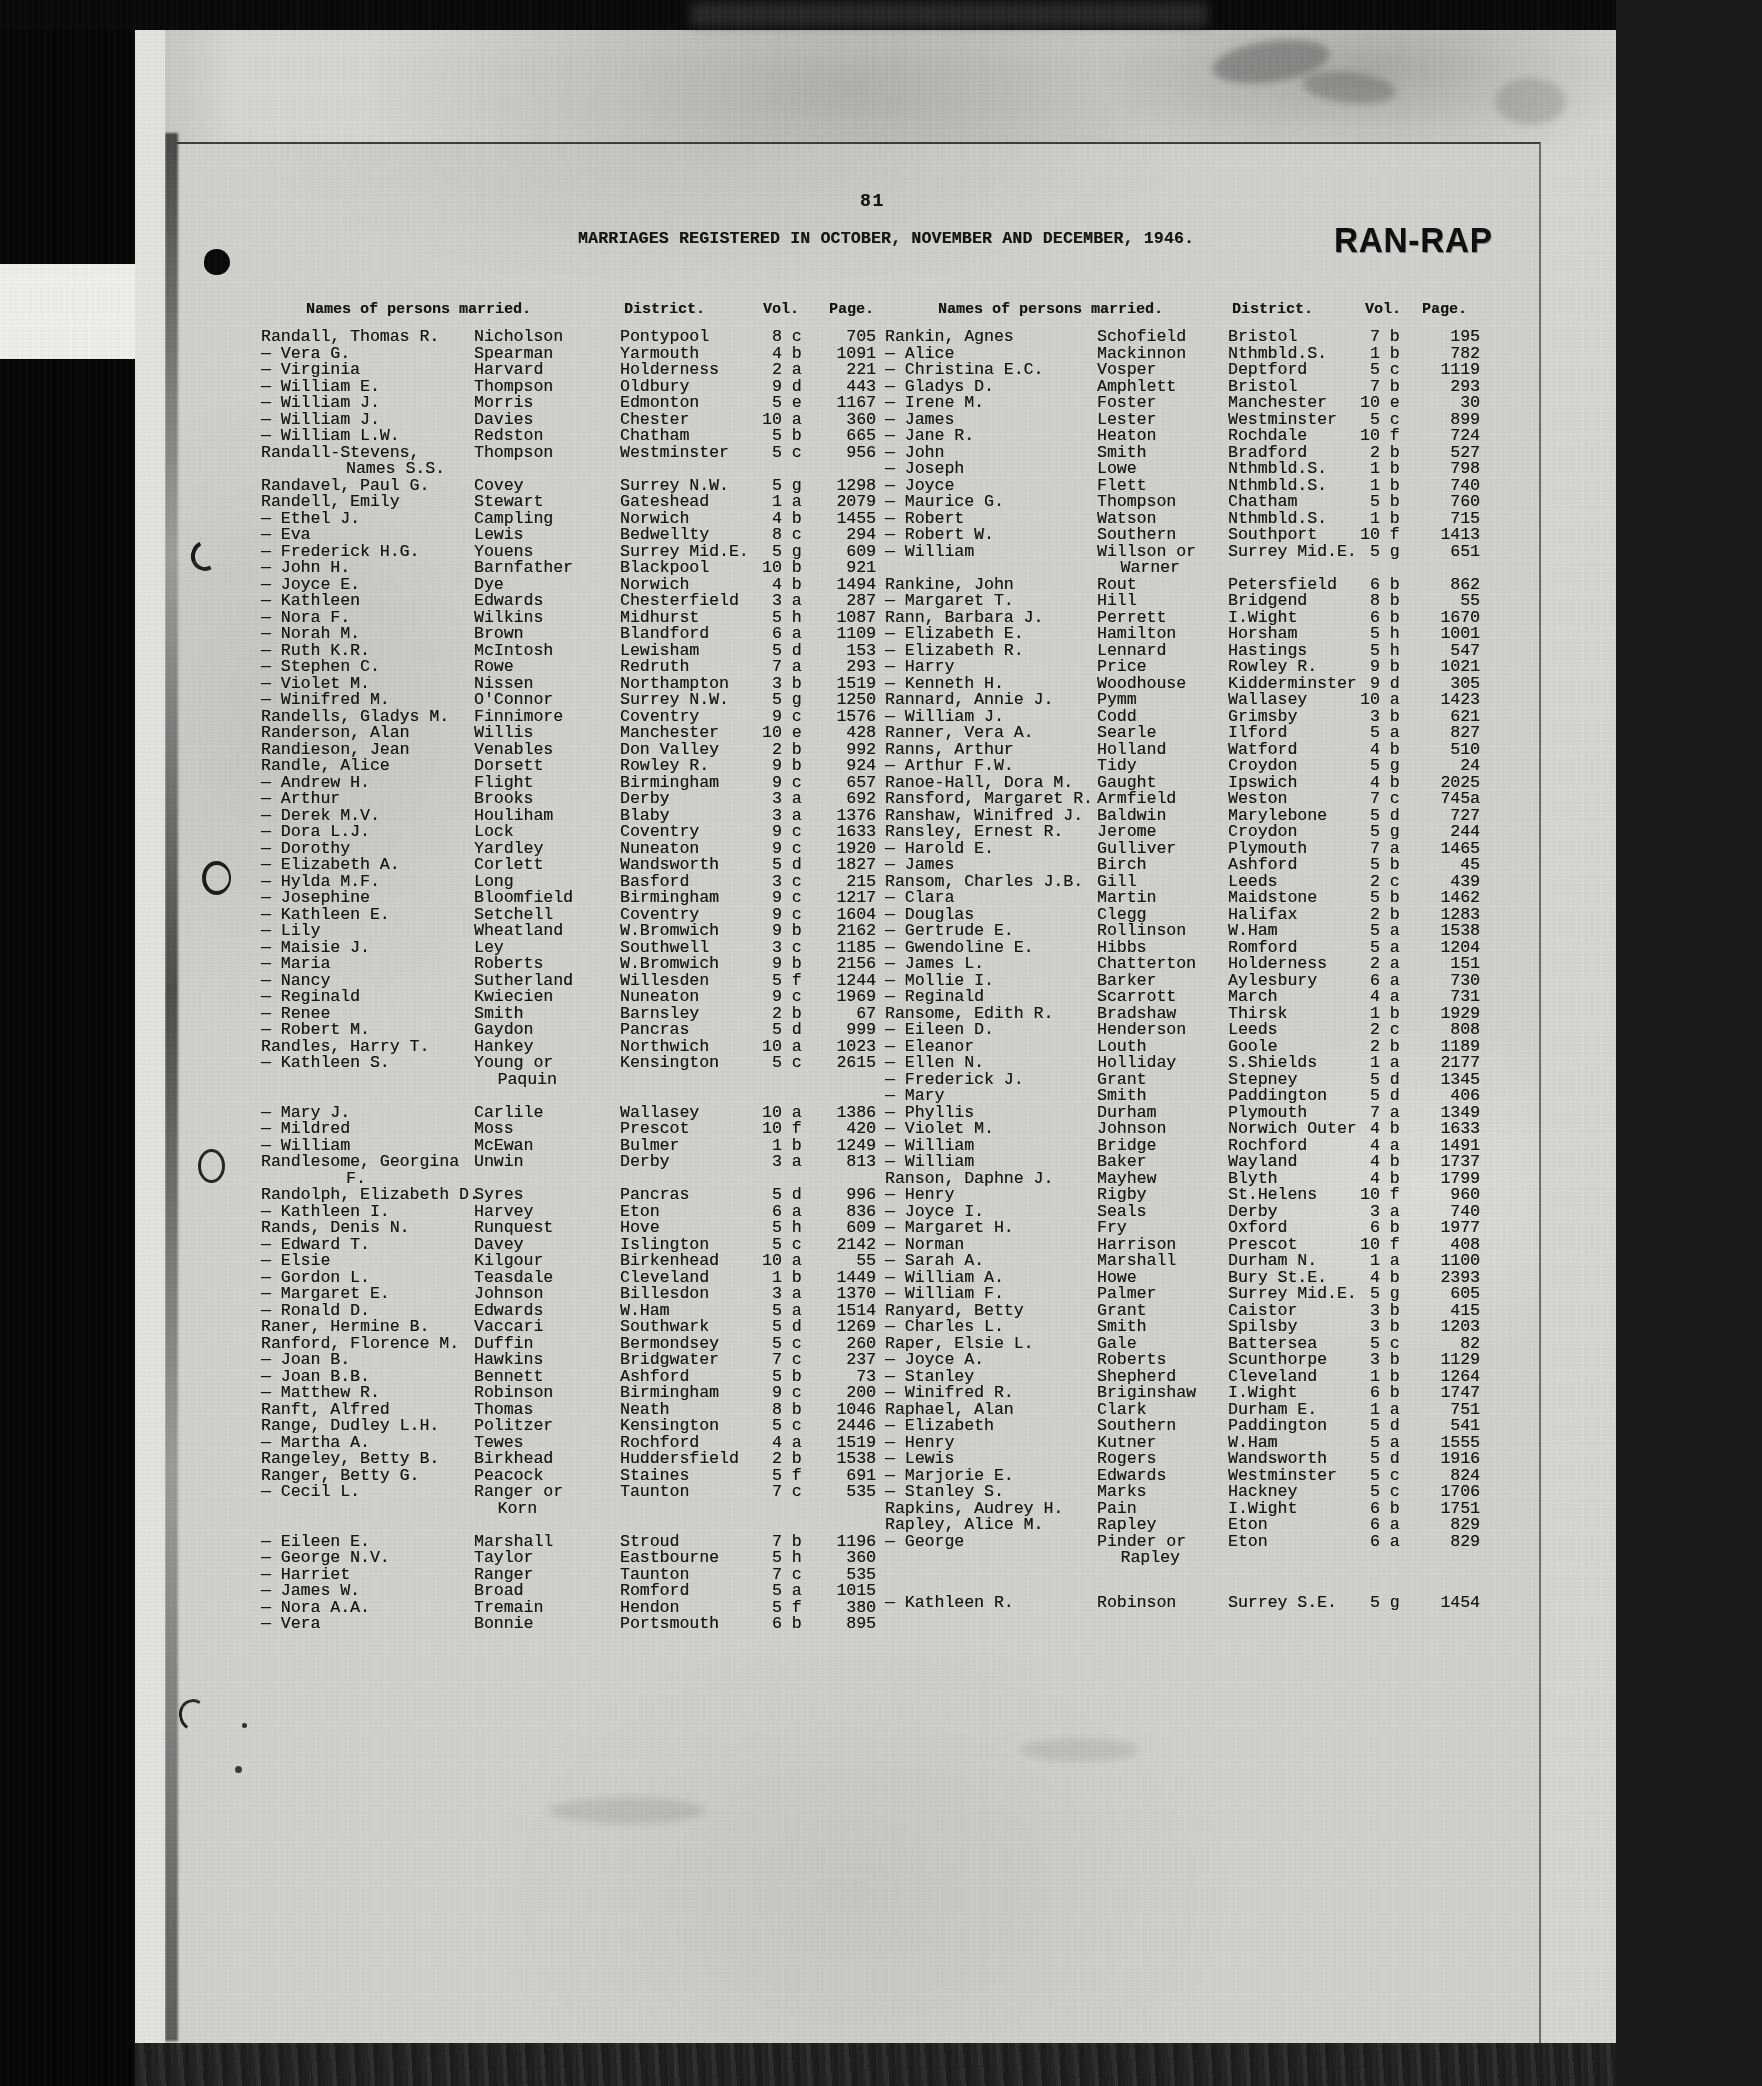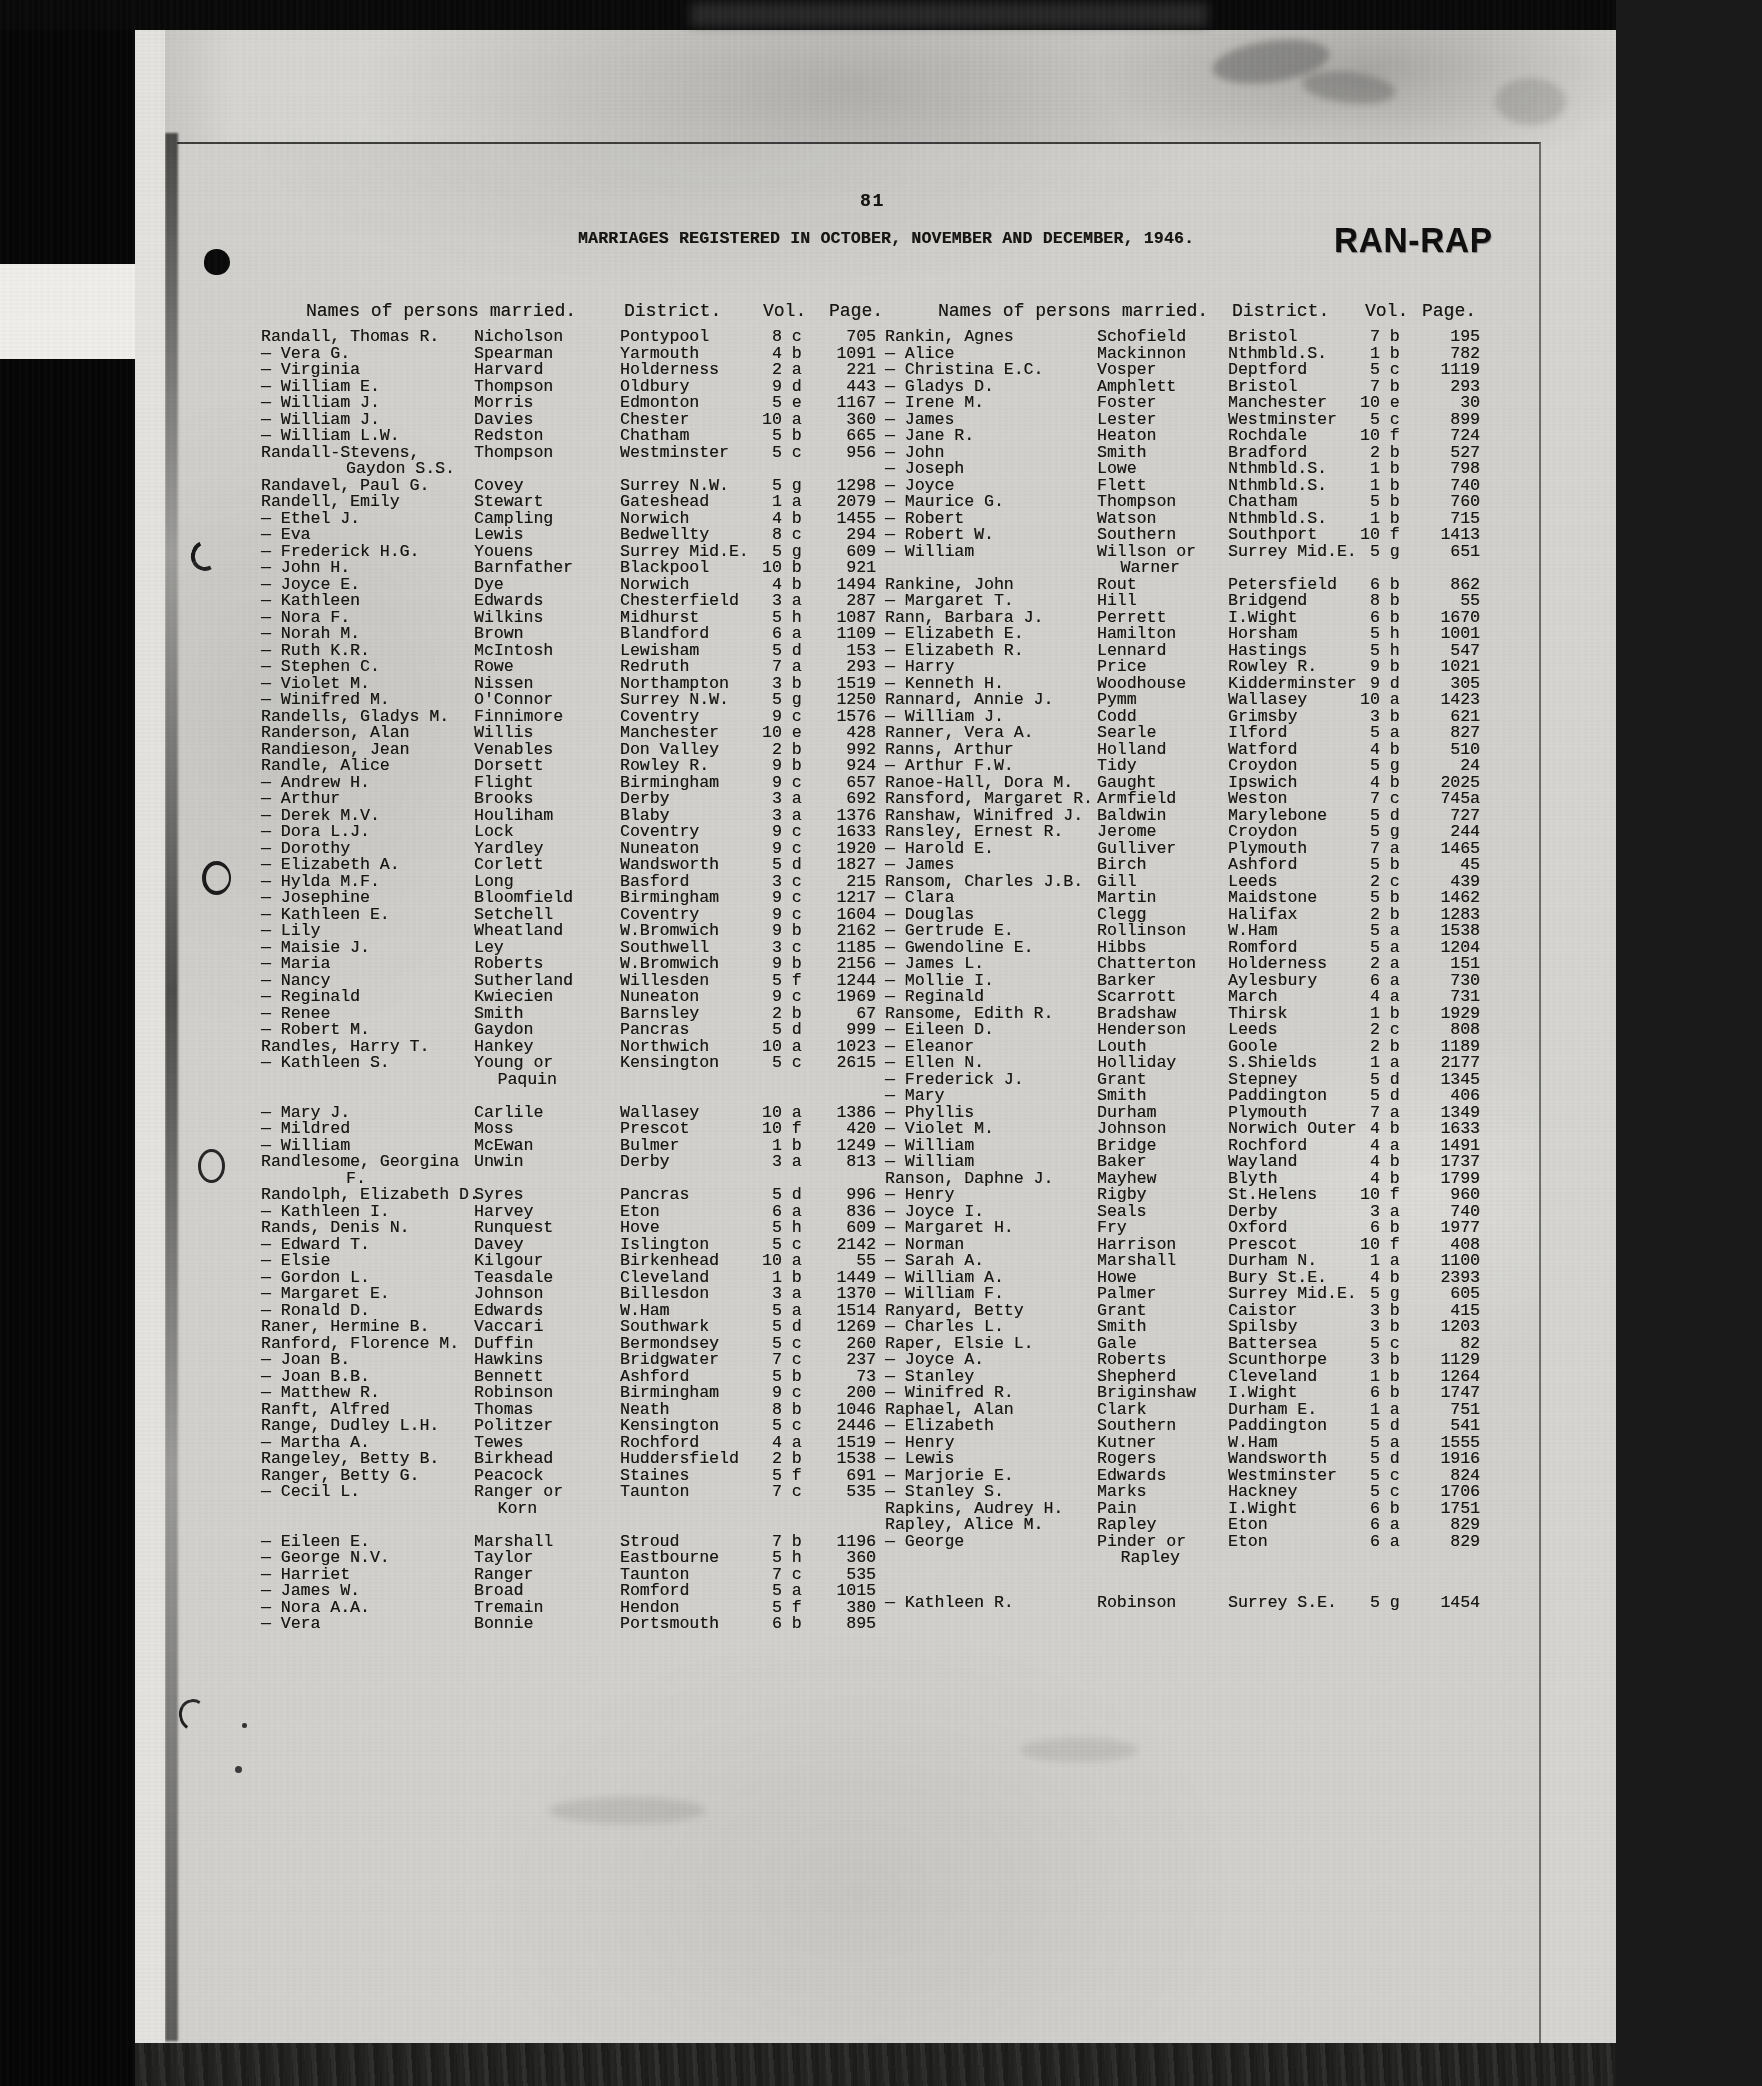--- a/index.html
+++ b/index.html
@@ -61,21 +61,21 @@
   .sm-4{left:549px;top:1797px;width:157px;height:27px;opacity:.35;}
   .sm-5{left:1020px;top:1738px;width:118px;height:23.5px;opacity:.3;}
 
   
   .txt{position:absolute;color:#171513;text-shadow:0.3px 0.4px 0.5px rgba(25,22,20,0.55);white-space:pre;}
   .pageno{left:860px;top:191px;font-size:18px;font-weight:bold;letter-spacing:1.6px;}
   .title{left:570px;top:229px;font-size:16.5px;font-weight:bold;letter-spacing:0.2px;padding-left:8px;}
   .code{left:1334px;top:220px;font-size:35px;font-weight:bold;color:#0f0f0f;
     font-family:"Liberation Sans","DejaVu Sans",sans-serif;letter-spacing:0.8px;
     transform:scaleX(0.95);transform-origin:left;text-shadow:0.8px 0.8px 0.8px rgba(0,0,0,0.4);}
-  .colhead{font-size:18px;font-weight:normal;}
+  .colhead{font-size:15px;font-weight:bold;}
   .h-l-names{left:306px;top:301px;}  .h-l-district{left:624px;top:301px;}
   .h-l-vol{left:763px;top:301px;}    .h-l-page{left:829px;top:301px;}
   .h-r-names{left:938px;top:301px;} .h-r-district{left:1232px;top:301px;}
   .h-r-vol{left:1365px;top:301px;}   .h-r-page{left:1422px;top:301px;}
 
   .col{position:absolute;top:329px;}
   .col-left{left:261px;width:628px;}
   .col-right{left:885px;width:612px;}
   .row{position:relative;height:16.5px;}
   .cell{position:absolute;top:0;font-size:16.5px;line-height:16.5px;white-space:pre;
@@ -183,21 +183,21 @@
         <span class="cell c-page">665</span>
       </div>
       <div class="row">
         <span class="cell c-name">Randall-Stevens,</span>
         <span class="cell c-spouse">Thompson</span>
         <span class="cell c-district">Westminster</span>
         <span class="cell c-vol"> 5 c</span>
         <span class="cell c-page">956</span>
       </div>
       <div class="row">
-        <span class="cell c-name cont-name">Gaydon S.S.</span>
+        <span class="cell c-name cont-name">Names S.S.</span>
       </div>
       <div class="row">
         <span class="cell c-name">Randavel, Paul G.</span>
         <span class="cell c-spouse">Covey</span>
         <span class="cell c-district">Surrey N.W.</span>
         <span class="cell c-vol"> 5 g</span>
         <span class="cell c-page">1298</span>
       </div>
       <div class="row">
         <span class="cell c-name">Randell, Emily</span>

